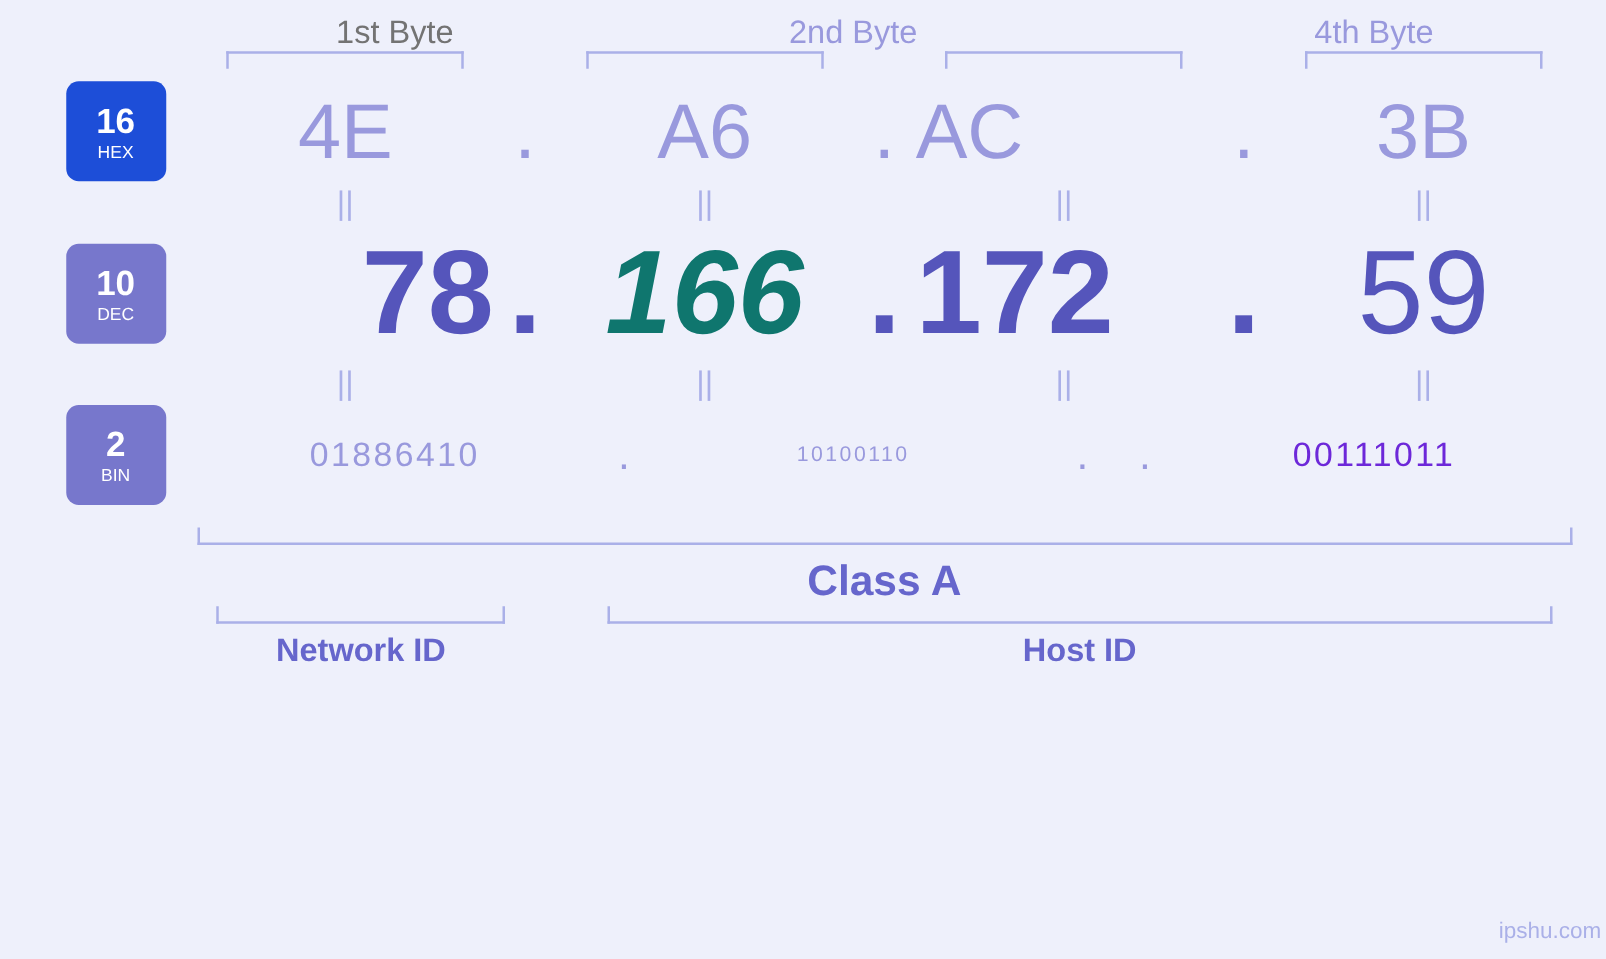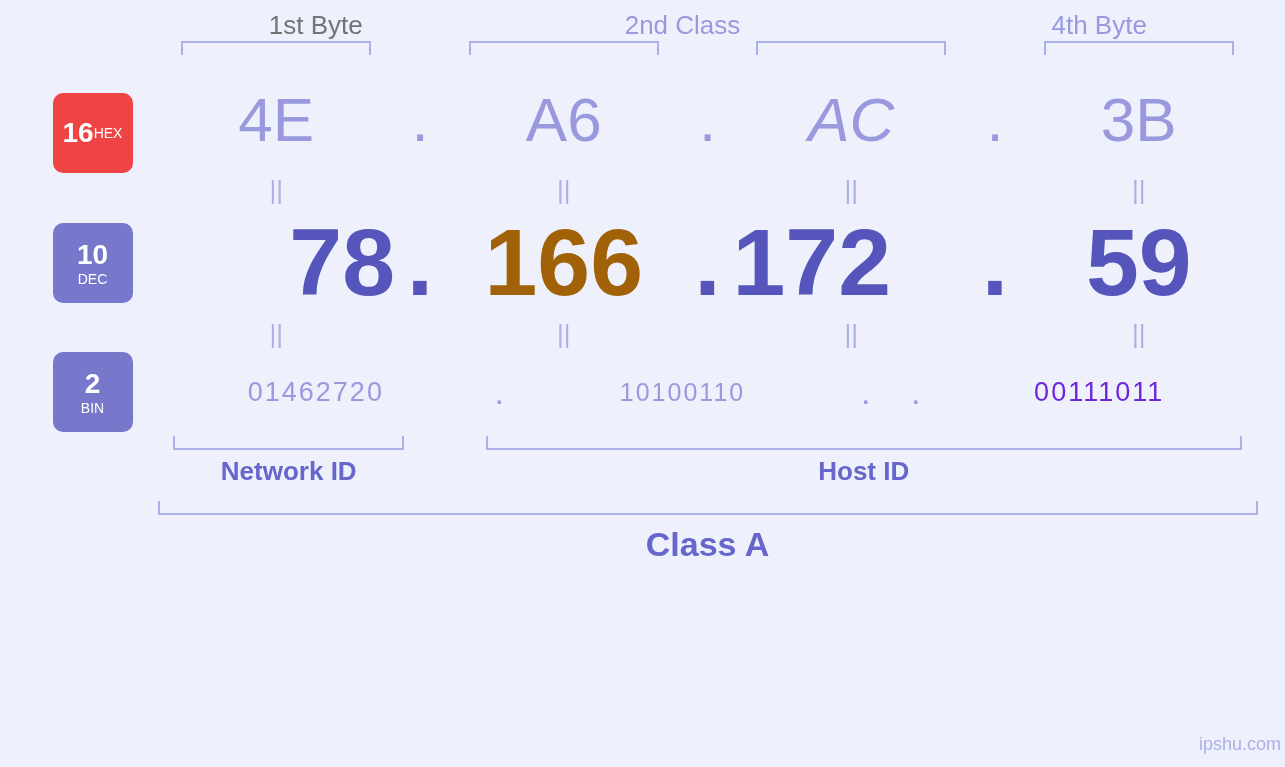--- a/index.html
+++ b/index.html
@@ -42,21 +42,21 @@
 <body>
 
 <div class="layout" style="margin: 0 auto; padding-top: 10px;">
 
   <div style="display:flex; width:100%; margin-left:130px; width: calc(100% - 130px);">
     <div class="bracket-cell" style="flex:1;">
       <span style="font-size:26px;color:#737373;">1st Byte</span>
     </div>
     <div style="width:50px;"></div>
     <div class="bracket-cell" style="flex:1;">
-      <span style="font-size:26px;color:#9999dd;">2nd Class</span>
+      <span style="font-size:26px;color:#9999dd;">2nd Byte</span>
     </div>
     <div style="width:50px;"></div>
     <div style="width:50px;"></div>
     <div class="bracket-cell" style="flex:1;justify-content:center;">
       <span style="font-size:26px;color:#9999dd;">4th Byte</span>
     </div>
   </div>
 
   <div style="display:flex; width: calc(100% - 130px); margin-left:130px; margin-bottom:10px;">
     <div style="flex:1; display:flex; justify-content:center;">
@@ -71,39 +71,39 @@
       <div style="width:80%; height:14px; border-top:2px solid #aab0e8; border-left:2px solid #aab0e8; border-right:2px solid #aab0e8;"></div>
     </div>
     <div style="width:50px;"></div>
     <div style="flex:1; display:flex; justify-content:center;">
       <div style="width:80%; height:14px; border-top:2px solid #aab0e8; border-left:2px solid #aab0e8; border-right:2px solid #aab0e8;"></div>
     </div>
   </div>
 
   <div style="display:flex; width:100%; align-items:center; margin-bottom:0;">
     <div style="width:130px; display:flex; justify-content:center; align-items:center;">
-      <div style="width:80px;height:80px;background:#ef4444;border-radius:10px;display:flex;flex-direction:row;align-items:center;justify-content:center;color:white;margin-top:28px;">
+      <div style="width:80px;height:80px;background:#1d4ed8;border-radius:10px;display:flex;flex-direction:column;align-items:center;justify-content:center;color:white;">
         <span style="font-size:28px;font-weight:bold;">16</span>
         <span style="font-size:14px;">HEX</span>
       </div>
     </div>
     <div style="flex:1; display:flex; align-items:center; justify-content:center;">
       <div style="flex:1;text-align:center;">
         <span style="font-size:62px;color:#9999dd;">4E</span>
       </div>
       <div style="width:50px;text-align:center;">
         <span style="font-size:62px;color:#9999dd;">.</span>
       </div>
       <div style="flex:1;text-align:center;">
         <span style="font-size:62px;color:#9999dd;">A6</span>
       </div>
       <div style="width:50px;text-align:center;">
         <span style="font-size:62px;color:#9999dd;">.</span>
       </div>
-      <div style="flex:1;text-align:center;font-style:italic;">
+      <div style="flex:1;">
         <span style="font-size:62px;color:#9999dd;">AC</span>
       </div>
       <div style="width:50px;text-align:center;">
         <span style="font-size:62px;color:#9999dd;">.</span>
       </div>
       <div style="flex:1;text-align:center;">
         <span style="font-size:62px;color:#9999dd;">3B</span>
       </div>
     </div>
   </div>
@@ -129,33 +129,33 @@
       </div>
     </div>
     <div style="flex:1; display:flex; align-items:center; justify-content:center;">
       <div style="flex:1;text-align:right;">
         <span style="font-size:95px;color:#5555bb;font-weight:bold;">78</span>
       </div>
       <div style="width:50px;text-align:center;">
         <span style="font-size:95px;color:#5555bb;font-weight:bold;">.</span>
       </div>
       <div style="flex:1;text-align:center;">
-        <span style="font-size:95px;color:#a16207;font-weight:bold;">166</span>
+        <span style="font-size:95px;color:#0f766e;font-weight:bold;font-style:italic;">166</span>
       </div>
       <div style="width:50px;text-align:center;">
         <span style="font-size:95px;color:#5555bb;font-weight:bold;">.</span>
       </div>
       <div style="flex:1;text-align:left;">
         <span style="font-size:95px;color:#5555bb;font-weight:bold;">172</span>
       </div>
       <div style="width:50px;text-align:center;">
         <span style="font-size:95px;color:#5555bb;font-weight:bold;">.</span>
       </div>
       <div style="flex:1;text-align:center;">
-        <span style="font-size:95px;color:#5555bb;font-weight:bold;">59</span>
+        <span style="font-size:95px;color:#5555bb;font-weight:normal;">59</span>
       </div>
     </div>
   </div>
 
   <div style="display:flex; width:100%; align-items:center; margin: 2px 0;">
     <div style="width:130px;"></div>
     <div style="flex:1; display:flex; align-items:center; justify-content:center;">
       <div style="flex:1;text-align:center;font-size:26px;color:#aab0e8;">||</div>
       <div style="width:50px;"></div>
       <div style="flex:1;text-align:center;font-size:26px;color:#aab0e8;">||</div>
@@ -168,55 +168,55 @@
 
   <div style="display:flex; width:100%; align-items:center; margin-bottom:4px;">
     <div style="width:130px; display:flex; justify-content:center; align-items:center;">
       <div style="width:80px;height:80px;background:#7777cc;border-radius:10px;display:flex;flex-direction:column;align-items:center;justify-content:center;color:white;">
         <span style="font-size:28px;font-weight:bold;">2</span>
         <span style="font-size:14px;">BIN</span>
       </div>
     </div>
     <div style="flex:1; display:flex; align-items:center; justify-content:center;">
       <div style="flex:1;text-align:center;">
-        <span style="font-size:27px;color:#9999dd;letter-spacing:2px;">01462720</span>
+        <span style="font-size:27px;color:#9999dd;letter-spacing:2px;">01886410</span>
       </div>
       <div style="width:50px;text-align:center;">
         <span style="font-size:34px;color:#9999dd;">.</span>
       </div>
       <div style="flex:1;text-align:center;">
-        <span style="font-size:25px;color:#9999dd;letter-spacing:2px;">10100110</span>
+        <span style="font-size:17px;color:#9999dd;letter-spacing:2px;">10100110</span>
       </div>
       <div style="width:50px;text-align:center;">
         <span style="font-size:34px;color:#9999dd;">.</span>
       </div>
       <div style="width:50px;text-align:center;">
         <span style="font-size:34px;color:#9999dd;">.</span>
       </div>
       <div style="flex:1;text-align:center;">
         <span style="font-size:27px;color:#6d28d9;letter-spacing:2px;">00111011</span>
       </div>
     </div>
+  </div>
+
+  <div style="display:flex; flex-direction:column; align-items:center; width: calc(100% - 130px); margin-left:130px; margin-top:14px;">
+    <div style="width:100%; height:14px; border-bottom:2px solid #aab0e8; border-left:2px solid #aab0e8; border-right:2px solid #aab0e8;"></div>
+    <span style="font-size:34px;color:#6666cc;font-weight:600;margin-top:10px;">Class A</span>
   </div>
 
   <div style="display:flex; width: calc(100% - 130px); margin-left:130px; align-items:flex-start;">
 
     <div style="flex:1; display:flex; flex-direction:column; align-items:center;">
       <div style="width:88%; height:14px; border-bottom:2px solid #aab0e8; border-left:2px solid #aab0e8; border-right:2px solid #aab0e8;"></div>
       <span style="font-size:26px;color:#6666cc;font-weight:600;margin-top:6px;">Network ID</span>
     </div>
     <div style="width:50px;"></div>
 
     <div style="flex:3; display:flex; flex-direction:column; align-items:center;">
 
       <div style="width:96%; height:14px; border-bottom:2px solid #aab0e8; border-left:2px solid #aab0e8; border-right:2px solid #aab0e8;"></div>
       <span style="font-size:26px;color:#6666cc;font-weight:600;margin-top:6px;">Host ID</span>
     </div>
   </div>
 
-  <div style="display:flex; flex-direction:column; align-items:center; width: calc(100% - 130px); margin-left:130px; margin-top:14px;">
-    <div style="width:100%; height:14px; border-bottom:2px solid #aab0e8; border-left:2px solid #aab0e8; border-right:2px solid #aab0e8;"></div>
-    <span style="font-size:34px;color:#6666cc;font-weight:600;margin-top:10px;">Class A</span>
-  </div>
-
 </div>
 
 <div class="watermark">ipshu.com</div>
 
 </body></html>

